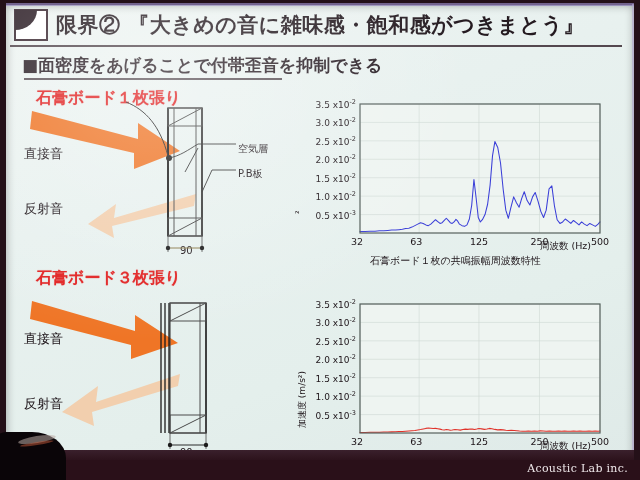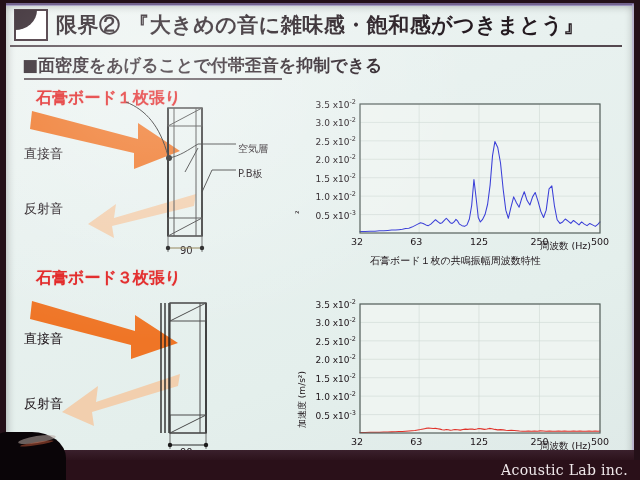--- a/index.html
+++ b/index.html
@@ -54,21 +54,21 @@
   .chart-caption{position:absolute;font-size:10px;color:#1d1419;white-space:nowrap;font-family:"DejaVu Sans","Liberation Sans",sans-serif;}
   .ylab{position:absolute;font-size:9px;color:#1d1419;white-space:nowrap;transform-origin:0 0;}
   .xlab{position:absolute;font-size:9.5px;color:#1d1419;white-space:nowrap;}
   .tick{position:absolute;font-size:9.5px;color:#1d1419;white-space:nowrap;}
   .ytick{position:absolute;font-size:9px;color:#1d1419;white-space:nowrap;text-align:right;}
   .ytick sup{font-size:6.5px;}
 
   
   #bottom-bar{position:absolute;left:0;top:460px;width:640px;height:20px;background:#2a1019;}
   #footer-strip{position:absolute;left:6px;top:450px;width:628px;height:12px;background:linear-gradient(180deg,#3a202c,#2a1019);}
-  #brand{position:absolute;right:12px;top:462px;font-family:"DejaVu Serif","Liberation Serif",serif;font-size:14px;color:#efe8ea;letter-spacing:.3px;white-space:nowrap;}
+  #brand{position:absolute;right:12px;top:462px;font-family:"DejaVu Serif","Liberation Serif",serif;font-size:11px;color:#efe8ea;letter-spacing:.3px;white-space:nowrap;}
 
   
   #head-silhouette{
     position:absolute;left:-6px;top:432px;width:72px;height:52px;background:#0a0508;
     border-top-right-radius:34px 26px;border-top-left-radius:12px;
   }
   #head-hi{position:absolute;left:18px;top:436px;width:38px;height:7px;background:#b9aaa4;border-radius:50%;opacity:.55;transform:rotate(-9deg);}
   #head-hi2{position:absolute;left:20px;top:442px;width:34px;height:3px;background:#c4593a;border-radius:50%;opacity:.5;transform:rotate(-9deg);}
 
   

